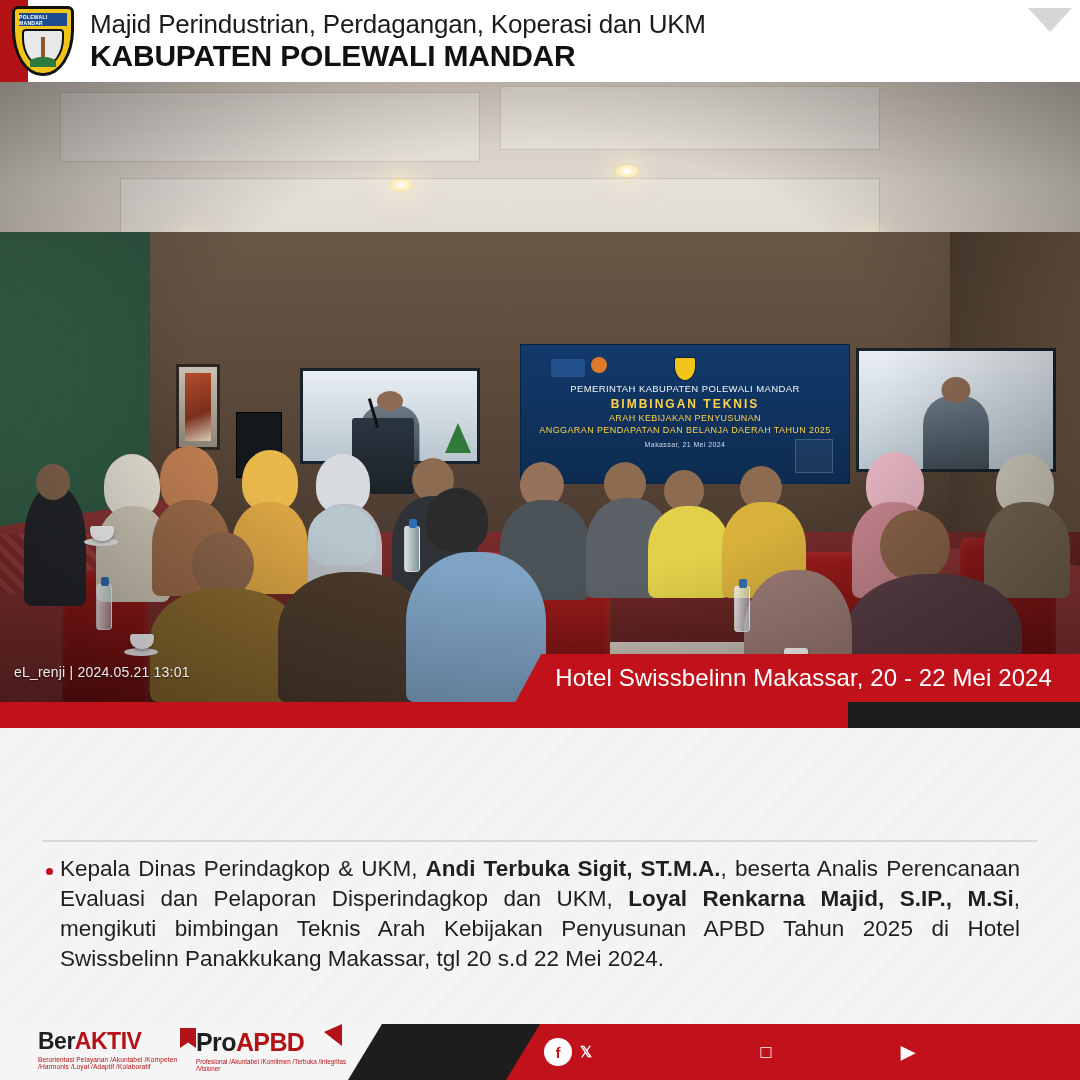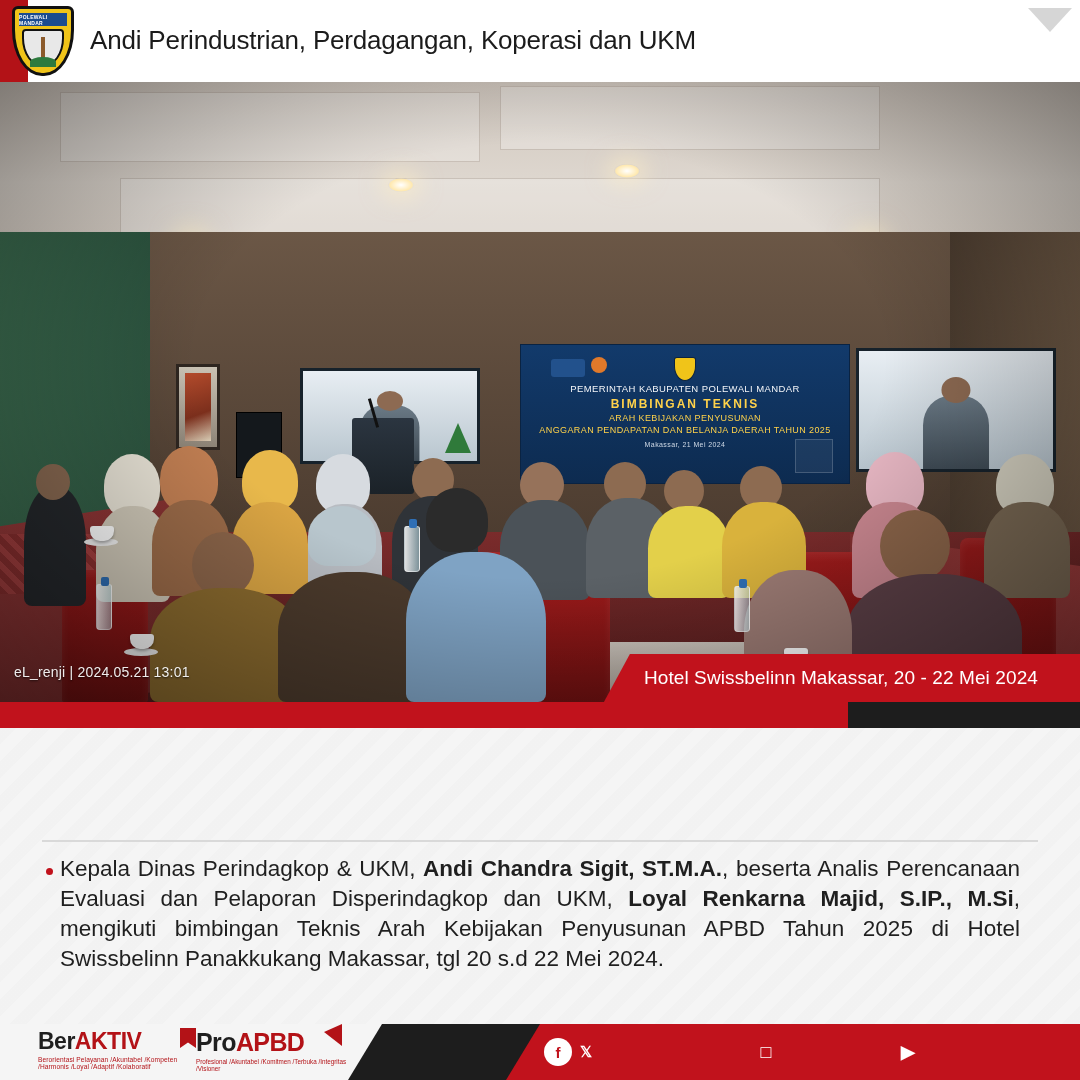--- a/index.html
+++ b/index.html
@@ -309,25 +309,25 @@
     left: 14px; bottom: 22px;
     color: rgba(255,255,255,.92);
     font-size: 14px;
     letter-spacing: .2px;
     text-shadow: 0 1px 2px rgba(0,0,0,.7);
   }
   .venue-banner {
     position: absolute;
     right: 0; bottom: 0;
     height: 48px;
-    padding: 0 42px 0 40px;
+    padding: 0 28px 0 40px;
     background: #c1121c;
     display: flex; align-items: center;
     color: #fff;
-    font-size: 19px;
+    font-size: 24px;
     letter-spacing: .1px;
     clip-path: polygon(26px 0, 100% 0, 100% 100%, 0 100%);
   }
 
   
   .red-band {
     position: absolute;
     top: 702px; left: 0; width: 1080px; height: 26px;
     background: #c1121c;
   }
@@ -452,21 +452,22 @@
 
   <div class="header">
     <div class="header-stripe"></div>
     <div class="crest">
       <div class="shield">
         <div class="band">POLEWALI MANDAR</div>
         <div class="inner"></div>
       </div>
     </div>
     <div class="header-text">
-      <div class="header-line1">Andi Perindustrian, Perdagangan, Koperasi dan UKM</div>
+      <div class="header-line1">Majid Perindustrian, Perdagangan, Koperasi dan UKM</div>
+      <div class="header-line2">KABUPATEN POLEWALI MANDAR</div>
     </div>
     <div class="corner-tri"></div>
   </div>
 
   <div class="photo-wrap">
     <div class="ceiling"></div>
     <div class="ceiling-panel" style="left:60px;top:10px;width:420px;height:70px;"></div>
     <div class="ceiling-panel" style="left:500px;top:4px;width:380px;height:64px;"></div>
     <div class="ceiling-panel" style="left:120px;top:96px;width:760px;height:58px;"></div>
     <div class="downlight" style="left:388px;top:96px;"></div>
@@ -571,21 +572,21 @@
     <div class="photo-stamp">eL_renji  |  2024.05.21 13:01</div>
     <div class="venue-banner">Hotel Swissbelinn Makassar, 20 - 22 Mei 2024</div>
   </div>
 
   <div class="red-band"></div>
   <div class="red-band-dark"></div>
 
   <div class="content">
     <div class="rule"></div>
     <div class="bullet-dot"></div>
-    <div class="paragraph">Kepala Dinas Perindagkop &amp; UKM, <b>Andi Chandra Sigit, ST.M.A.</b>, beserta Analis Perencanaan Evaluasi dan Pelaporan Disperindagkop dan UKM, <b>Loyal Renkarna Majid, S.IP., M.Si</b>, mengikuti bimbingan Teknis Arah Kebijakan Penyusunan APBD Tahun 2025 di Hotel Swissbelinn Panakkukang Makassar, tgl 20 s.d 22 Mei 2024.</div>
+    <div class="paragraph">Kepala Dinas Perindagkop &amp; UKM, <b>Andi Terbuka Sigit, ST.M.A.</b>, beserta Analis Perencanaan Evaluasi dan Pelaporan Disperindagkop dan UKM, <b>Loyal Renkarna Majid, S.IP., M.Si</b>, mengikuti bimbingan Teknis Arah Kebijakan Penyusunan APBD Tahun 2025 di Hotel Swissbelinn Panakkukang Makassar, tgl 20 s.d 22 Mei 2024.</div>
   </div>
 
   <div class="footer">
     <div class="footer-dark"></div>
     <div class="footer-red"></div>
 
     <div class="logo-berakhlak">
       <div class="mark">
         <span style="color:#1f1f1f">Ber</span><span>AKTIV</span>
       </div>

